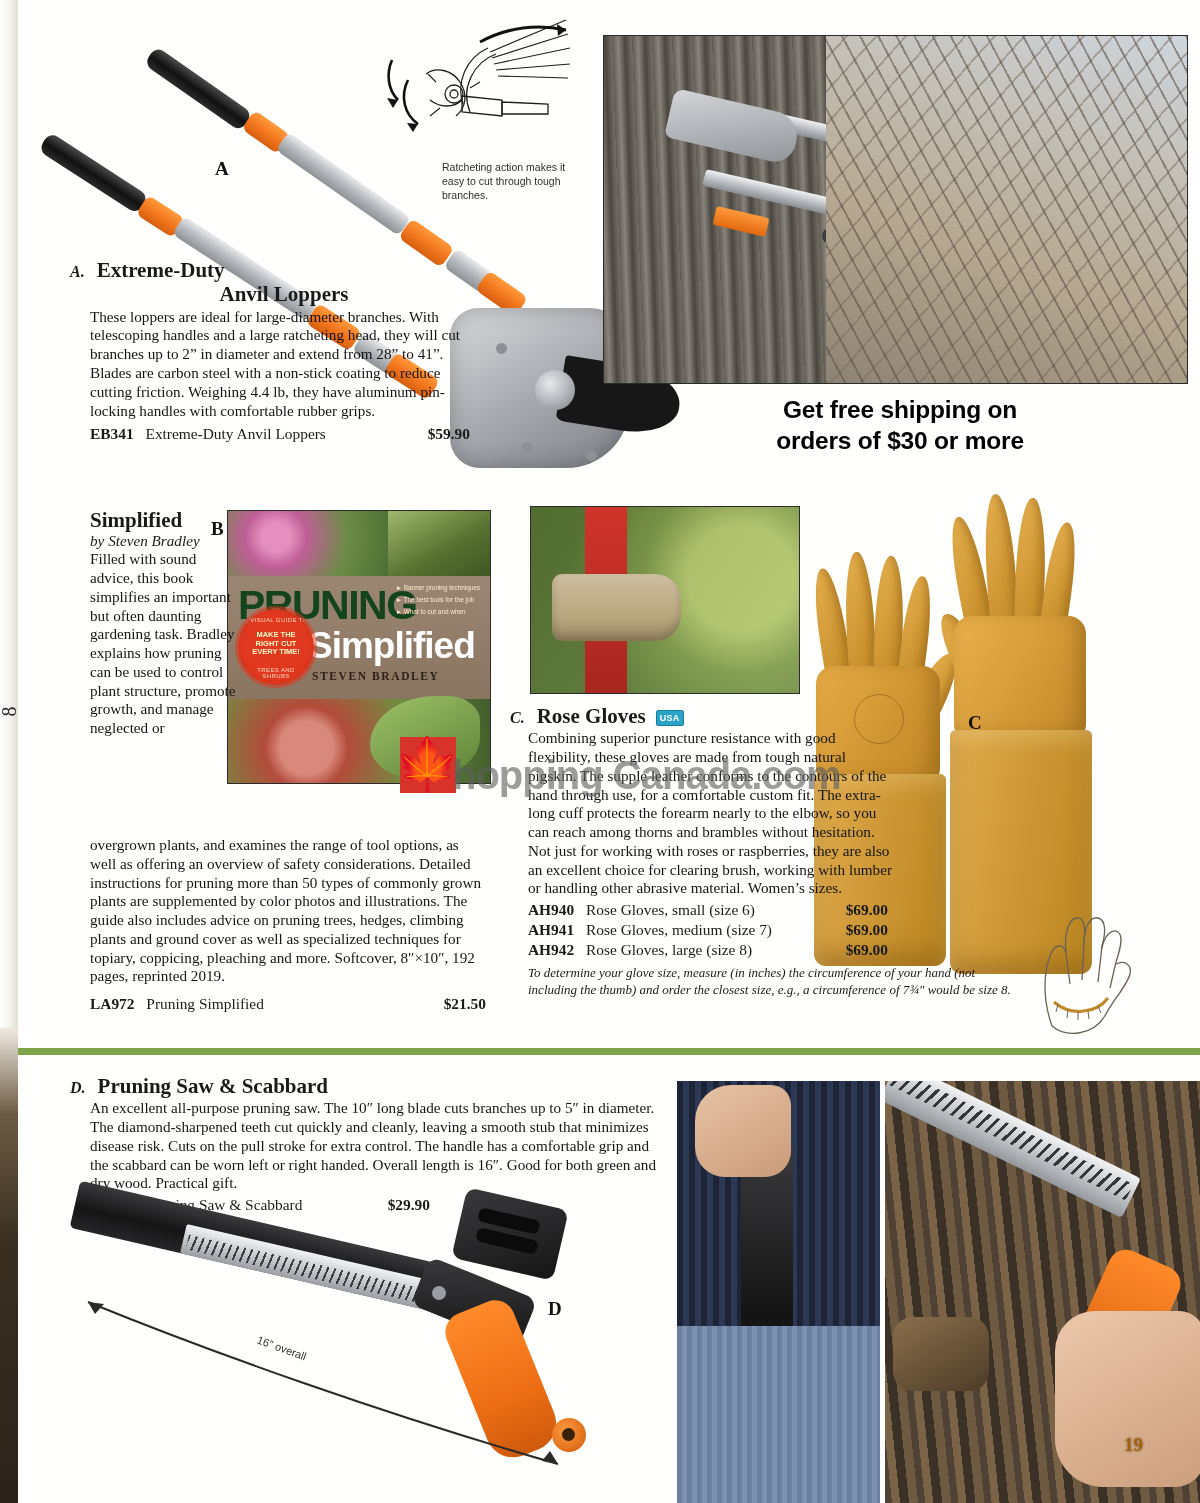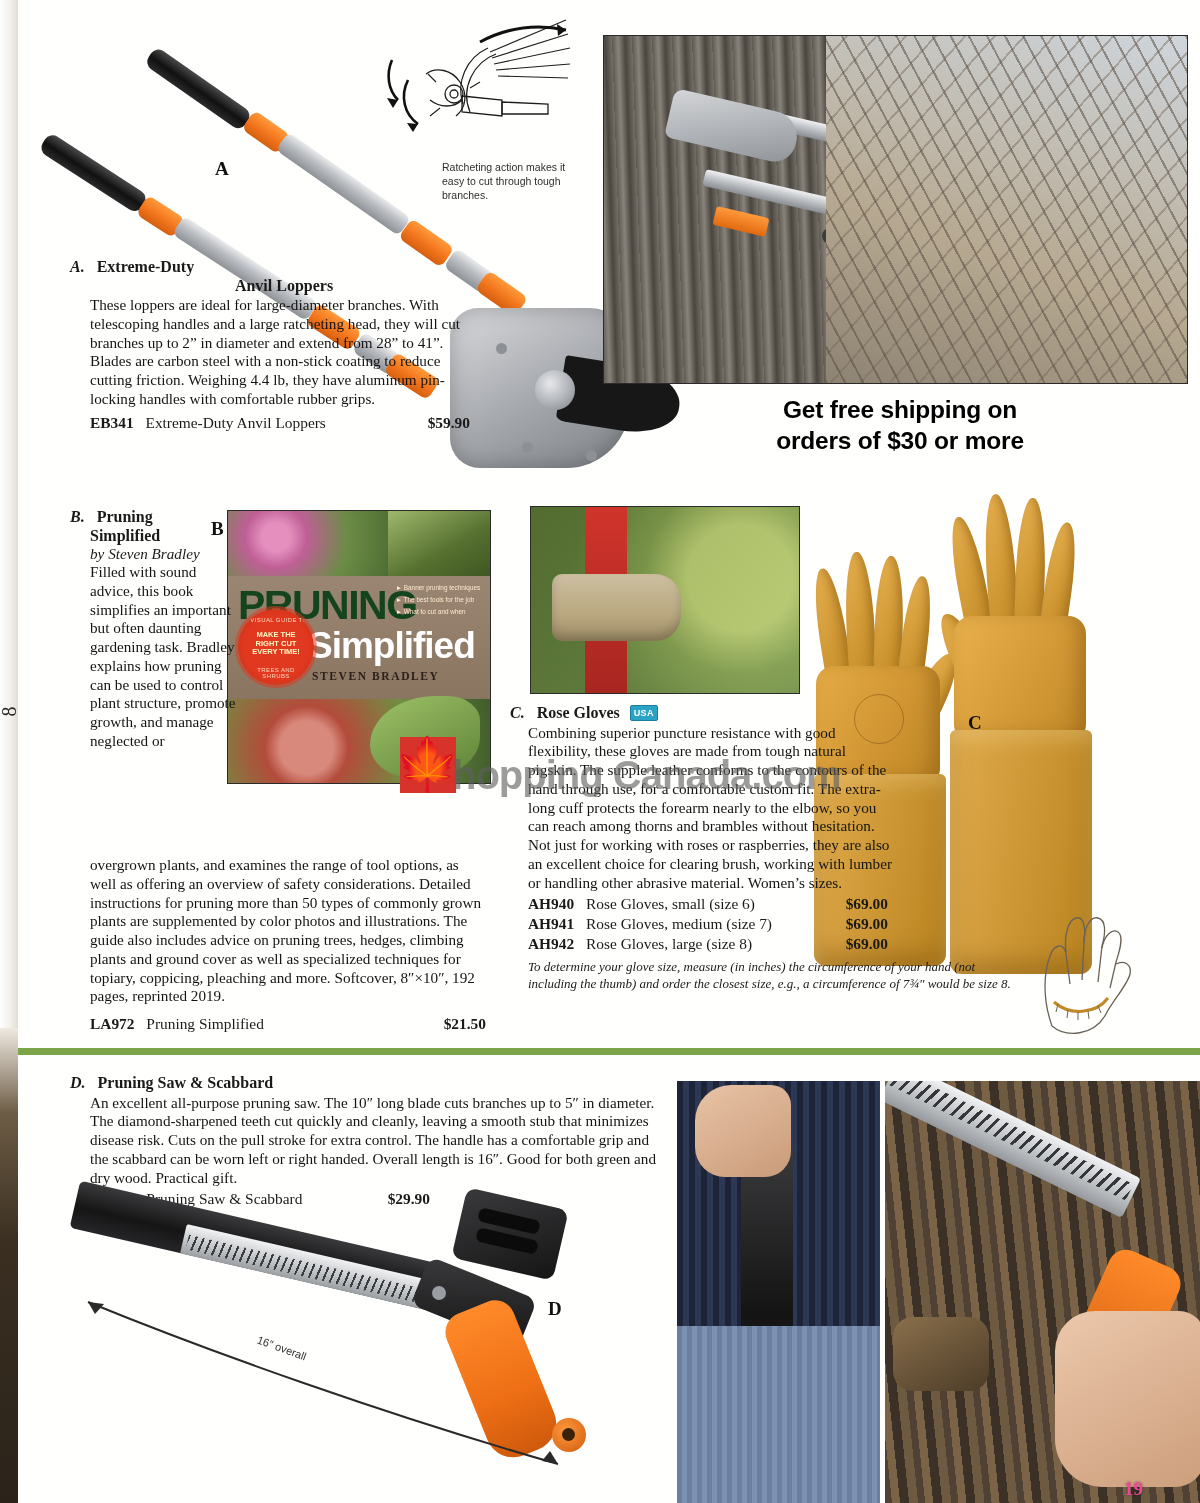--- a/index.html
+++ b/index.html
@@ -6,21 +6,21 @@
   body{width:1200px;height:1503px;position:relative;overflow:hidden;
        font-family:"Liberation Serif",serif;color:#1a1a1a;}
   .page{position:absolute;inset:0;background:#fffffd;}
 
   
   .abs{position:absolute;}
 
   
   .body-txt{font-family:"Liberation Serif",serif;font-size:15.2px;line-height:1.235;
             text-align:left;color:#141414;}
-  .hdr{font-weight:bold;font-size:16px;line-height:1.16;}
+  .hdr{font-weight:bold;font-size:21px;line-height:1.16;}
   .letter-it{font-style:italic;font-weight:bold;font-size:16px;}
   .byline{font-style:italic;font-size:15.2px;}
   .sku-line{font-size:15.4px;line-height:1.3;position:relative;}
   .sku{font-weight:bold;}
   .price{font-weight:bold;position:absolute;}
   .note{font-style:italic;font-size:13px;line-height:1.28;}
 
   
   .callout{font-family:"Liberation Serif",serif;font-weight:bold;font-size:19px;color:#111;}
 
@@ -110,22 +110,22 @@
   .saw-scab{position:absolute;background:linear-gradient(180deg,#3a3a3c,#151516 55%,#262628);}
   .saw-grip{position:absolute;background:linear-gradient(180deg,#ff8a2a,#ee6f15 60%,#cf5a0c);border-radius:12px;}
 
   
   .wm{position:absolute;font-family:"Liberation Sans",sans-serif;font-weight:bold;
       color:rgba(96,96,96,.62);font-size:40px;letter-spacing:-1px;white-space:nowrap;}
   .wm-flag{position:absolute;background:#d8332a;}
   .wm-flag .leaf{position:absolute;left:50%;top:50%;transform:translate(-50%,-50%);
       color:#fff;font-size:52px;line-height:1;}
 
-  .pagenum-white{position:absolute;color:#ec4899;font-family:"Liberation Serif",serif;
-      font-weight:bold;font-size:19px;text-shadow:0 0 3px rgba(0,0,0,.45);margin-top:44px;}
+  .pagenum-white{position:absolute;color:#a16207;font-family:"Liberation Serif",serif;
+      font-weight:bold;font-size:19px;text-shadow:0 0 3px rgba(0,0,0,.45);}
   .pagenum-rot{position:absolute;transform:rotate(-90deg);font-family:"Liberation Serif",serif;
       font-size:20px;color:#2a2a2a;}
 
   .diag-cap{font-family:"Liberation Sans",sans-serif;font-size:10.5px;line-height:1.34;color:#2e2e2e;}
   .arrow-lbl{position:absolute;font-family:"Liberation Sans",sans-serif;font-size:11px;color:#333;}
 </style>
 </head>
 <body>
 
 <div class="page">
@@ -269,30 +269,26 @@
     </div>
     <div class="abs" style="left:0;bottom:0;width:100%;height:31%;
           background:radial-gradient(circle at 30% 58%,#d8897b 0 14%,#b34b3b 22%,#6f8f42 55%,#3f5c2b 100%);"></div>
     <div class="abs" style="right:4%;bottom:2%;width:42%;height:30%;border-radius:60% 30% 50% 40%;
                 background:linear-gradient(150deg,#9fc169,#5d8336);"></div>
   </div>
 
   <div class="callout abs" style="left:211px;top:518px;">B</div>
 
   <div class="abs" style="left:70px;top:508px;width:420px;">
-    <div style="position:relative;">
-      <span class="letter-it">B.</span>
-      <span class="hdr" style="margin-left:8px;">Pruning</span>
-    </div>
     <div class="hdr" style="margin-left:20px;">Simplified</div>
     <div class="byline" style="margin-left:20px;">by Steven Bradley</div>
     <div class="body-txt" style="margin-left:20px;width:147px;">Filled with sound advice, this book simplifies an important but often daunting gardening task. Bradley explains how pruning can be used to control plant structure, promote growth, and manage neglected or</div>
   </div>
 
-  <div class="abs" style="left:90px;top:856px;width:396px;">
+  <div class="abs" style="left:90px;top:836px;width:396px;">
     <div class="body-txt" style="width:396px;">overgrown plants, and examines the range of tool options, as well as offering an overview of safety considerations. Detailed instructions for pruning more than 50 types of commonly grown plants are supplemented by color photos and illustrations. The guide also includes advice on pruning trees, hedges, climbing plants and ground cover as well as specialized techniques for topiary, coppicing, pleaching and more. Softcover, 8″×10″, 192 pages, reprinted 2019.</div>
     <div class="sku-line" style="margin-top:8px;width:396px;">
       <span class="sku">LA972</span>
       <span style="margin-left:8px;">Pruning Simplified</span>
       <span class="price" style="right:0;top:0;">$21.50</span>
     </div>
   </div>
 
   <div class="photo bordered ph-glovehand" style="left:530px;top:506px;width:268px;height:186px;"></div>
 

